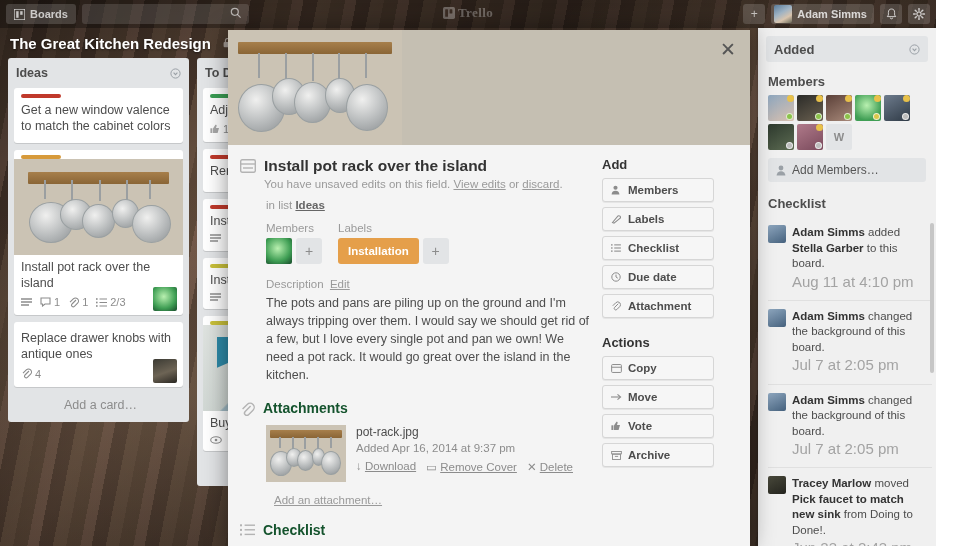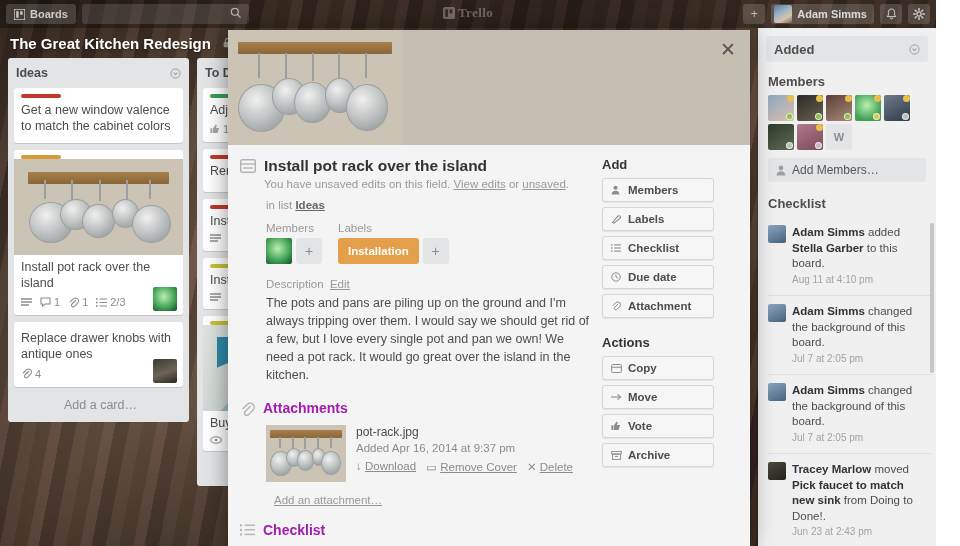--- a/index.html
+++ b/index.html
@@ -111,21 +111,21 @@
   .sb-av { width:26px; height:26px; border-radius:2px; position:relative; }
   .sb-av .star { position:absolute; right:0; top:0; width:7px; height:7px; background:#e8c14a; border-radius:50%;}
   .sb-av .dot { position:absolute; right:1px; bottom:1px; width:7px; height:7px; border-radius:50%; background:#8cc24a; border:1px solid rgba(255,255,255,.7);}
   .sb-av.initials { background:#e2e4e6; color:#8c8c8c; font-weight:bold; font-size:11px; display:flex; align-items:center; justify-content:center;}
   .sb-addm { margin:2px 10px 10px; height:24px; background:#e2e4e6; border-radius:3px;
       display:flex; align-items:center; gap:6px; padding:0 8px; font-size:12px; color:#555;}
   .activity { flex:1; overflow:hidden; padding:0 4px 16px 10px; position:relative;}
   .act { display:flex; gap:6px; padding:8px 10px 8px 0; border-bottom:1px solid #e0e0e0; font-size:11.5px; line-height:1.35; color:#4d4d4d;}
   .act-av { width:18px; height:18px; border-radius:2px; flex-shrink:0;}
   .act b { color:#333; }
-  .act .t { color:#a3a3a3; font-size:10px;}
+  .act .t { color:#a3a3a3; font-size:15px;}
   .sb-scroll { position:absolute; right:2px; top:6px; width:4px; height:150px; background:#c6c6c6; border-radius:2px;}
 
   
   .modal {
     position:absolute; left:228px; top:30px; width:522px; bottom:0;
     background:#f4f4f4; z-index:60; overflow:hidden;
     box-shadow:0 0 22px rgba(0,0,0,.45);
     display:flex; flex-direction:column;
   }
   .cover { height:115px; flex-shrink:0; background:#c5bfb2; position:relative;}
@@ -151,21 +151,21 @@
      display:flex; align-items:center; justify-content:center; font-size:14px;}
   .m-label { height:26px; padding:0 10px; border-radius:3px; display:flex; align-items:center;
      color:#fff; font-size:11.5px; font-weight:bold;}
 
   .m-sec { margin:14px 0 0 26px;}
   .m-sechead { font-size:11.5px; color:#9a9a9a;}
   .m-sechead u { text-decoration:underline; }
   .m-desc { font-size:12.5px; line-height:1.45; color:#4d4d4d; margin-top:4px;}
 
   .m-block { display:flex; gap:8px; margin-top:16px;}
-  .m-blocktitle { font-size:14px; font-weight:bold; color:#a21caf;}
+  .m-blocktitle { font-size:14px; font-weight:bold; color:#14532d;}
   .m-attach { display:flex; gap:10px; margin:8px 0 0 26px;}
   .m-thumb { width:80px; height:57px; background:#c8c1b3; position:relative; overflow:hidden; flex-shrink:0;}
   .m-aname { font-size:12px; color:#4d4d4d;}
   .m-adate { font-size:11.5px; color:#8c8c8c; margin-top:3px;}
   .m-alinks { display:flex; gap:10px; margin-top:6px; font-size:11.5px; color:#8c8c8c;}
   .m-alinks span u { text-decoration:underline;margin-top:44px;}
   .m-addattach { font-size:11.5px; color:#9a9a9a; text-decoration:underline; margin:12px 0 0 34px;}
 
   .s-head { font-size:13px; font-weight:bold; color:#333; margin-bottom:6px;}
   .s-btn { height:24px; background:#f6f6f6; border:1px solid #d6d6d6; border-radius:3px;
@@ -546,21 +546,21 @@
         <div class="m-title-row">
           <span class="m-ico">
             <svg width="16" height="14" viewBox="0 0 16 14">
                 <rect x="0.7" y="0.7" width="14.6" height="12.6" rx="1.5" fill="none" stroke="#b3b3b3" stroke-width="1.4"></rect>
                 <line x1="0.7" y1="5" x2="15.3" y2="5" stroke="#b3b3b3" stroke-width="1.4"></line>
                 <line x1="3" y1="9" x2="13" y2="9" stroke="#b3b3b3" stroke-width="1.4"></line>
               </svg>
           </span>
           <div>
             <div class="m-title">Install pot rack over the island</div>
-            <div class="m-unsaved"><span>You have unsaved edits on this field. </span><u>View edits</u><span> or </span><u>unsaved</u><span>.</span></div>
+            <div class="m-unsaved"><span>You have unsaved edits on this field. </span><u>View edits</u><span> or </span><u>discard</u><span>.</span></div>
           </div>
         </div>
 
         <div class="m-inlist"><span>in list </span><b>Ideas</b></div>
 
         <div class="m-cols">
           <div>
             <div class="m-coltitle">Members</div>
             <div class="m-row">
               <span class="m-member"></span>

